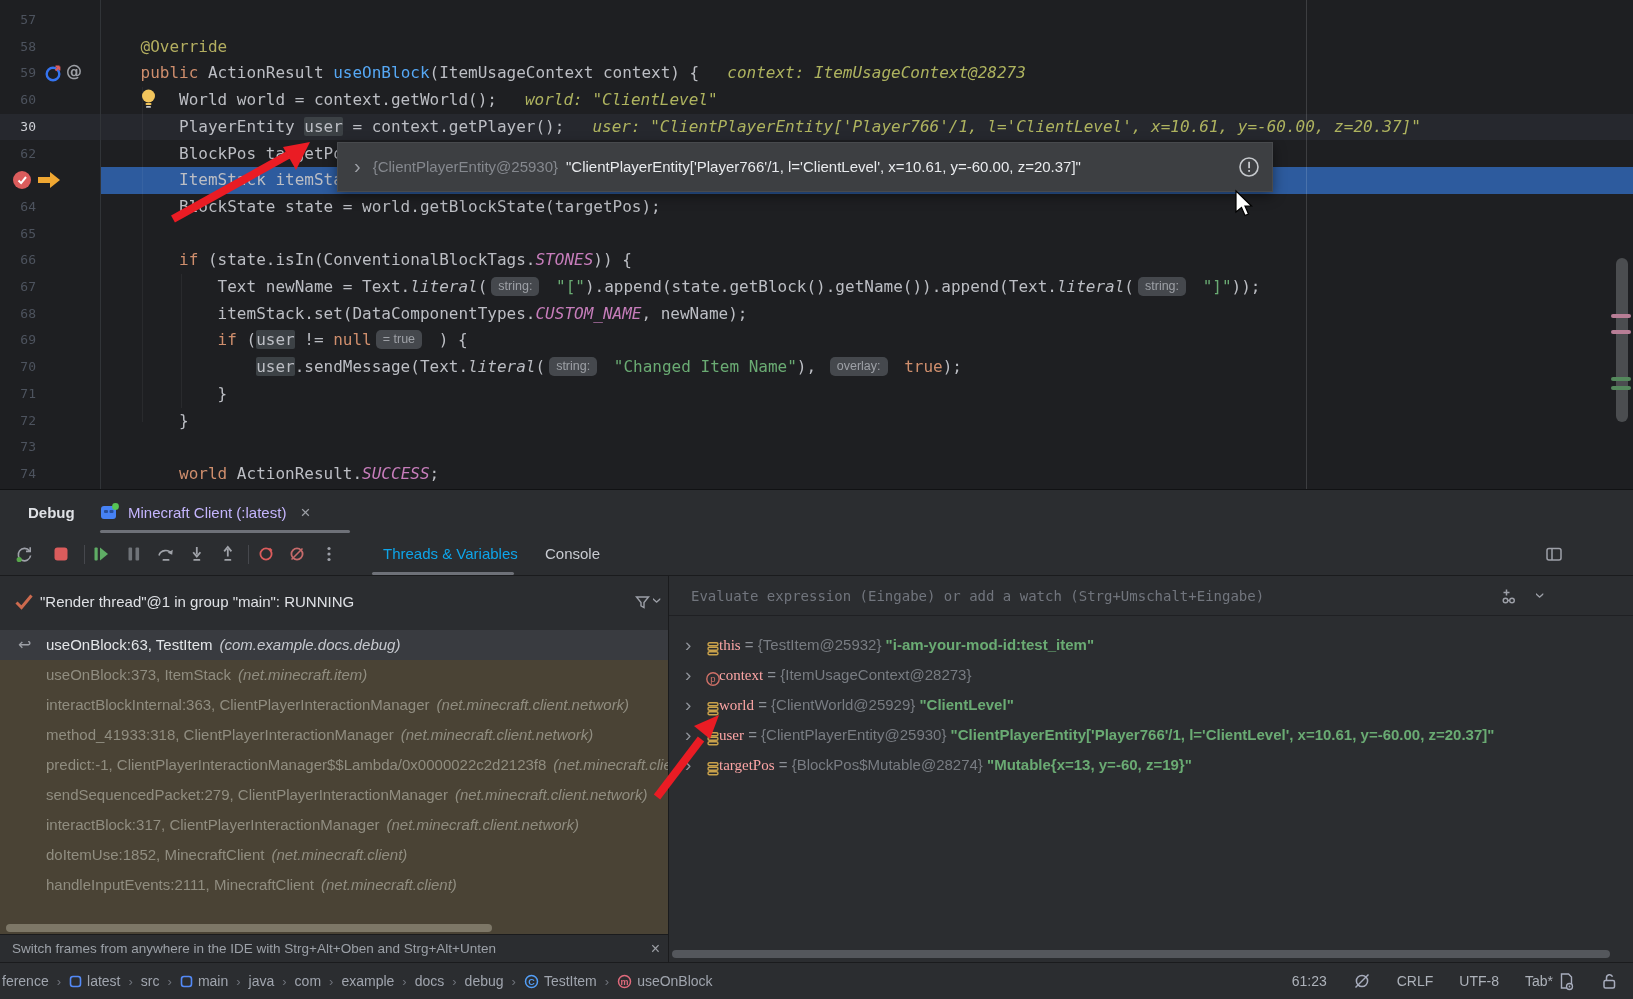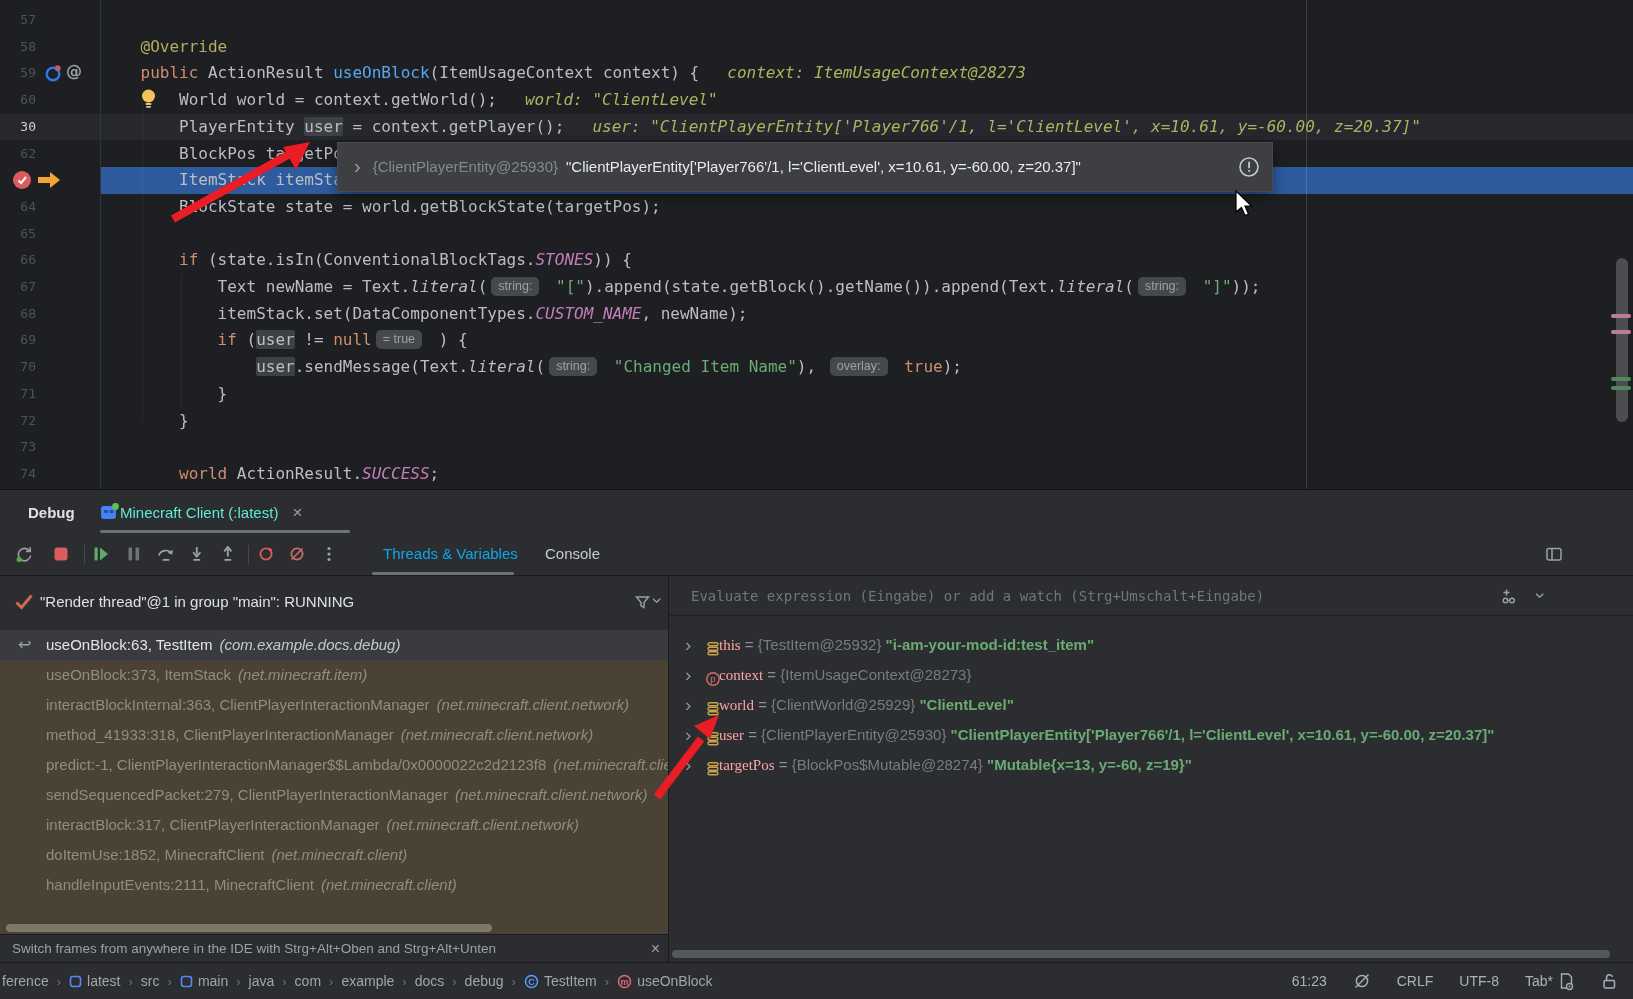--- a/index.html
+++ b/index.html
@@ -32,21 +32,21 @@
      border:1px solid rgba(255,255,255,0.06);box-sizing:border-box;box-shadow:0 4px 12px rgba(0,0,0,0.45);
      display:flex;align-items:center;z-index:20;font-size:15px;}
   #value-tooltip .tt-chev{color:#9da0a6;font-size:20px;margin:0 12px 0 16px;}
   #value-tooltip .tt-ref{color:#85888e;margin-right:8px;white-space:pre;}
   #value-tooltip .tt-val{color:#e8eaed;white-space:pre;}
   #tt-warn{position:absolute;right:12px;top:13px;}
   
   #dbg-header{position:absolute;left:0;top:489px;width:1633px;height:45px;background:#2b2d30;border-top:1px solid #111214;box-sizing:border-box;}
   #dbg-title{position:absolute;left:28px;top:0;line-height:45px;font-weight:bold;font-size:15px;color:#dfe1e5;}
   #session-tab{position:absolute;left:100px;top:0;height:45px;display:flex;align-items:center;}
-  #session-tab .tab-label{margin-left:0;font-size:15px;color:#5eead4;}
+  #session-tab .tab-label{margin-left:8px;font-size:15px;color:#c4b5fd;}
   #session-tab .tab-close{margin-left:14px;color:#9da0a6;font-size:17px;}
   #session-underline{position:absolute;left:100px;top:40px;width:250px;height:3px;background:#6e7178;border-radius:2px;}
   #toolbar{position:absolute;left:0;top:534px;width:1633px;height:42px;background:#2b2d30;border-bottom:1px solid #1a1b1d;box-sizing:border-box;}
   .tb-ic{position:absolute;top:11px;width:18px;height:18px;}
   .tb-sep{position:absolute;top:11px;width:1px;height:19px;background:#46484d;}
   .view-tab{position:absolute;top:0;height:42px;line-height:40px;font-size:15px;}
   #tab-threads{left:383px;color:#0ea5e9;}
   #tab-console{left:545px;color:#c8cbd1;}
   #threads-underline{position:absolute;left:372px;top:38px;width:142px;height:3px;background:#6e7178;border-radius:2px;}
   

